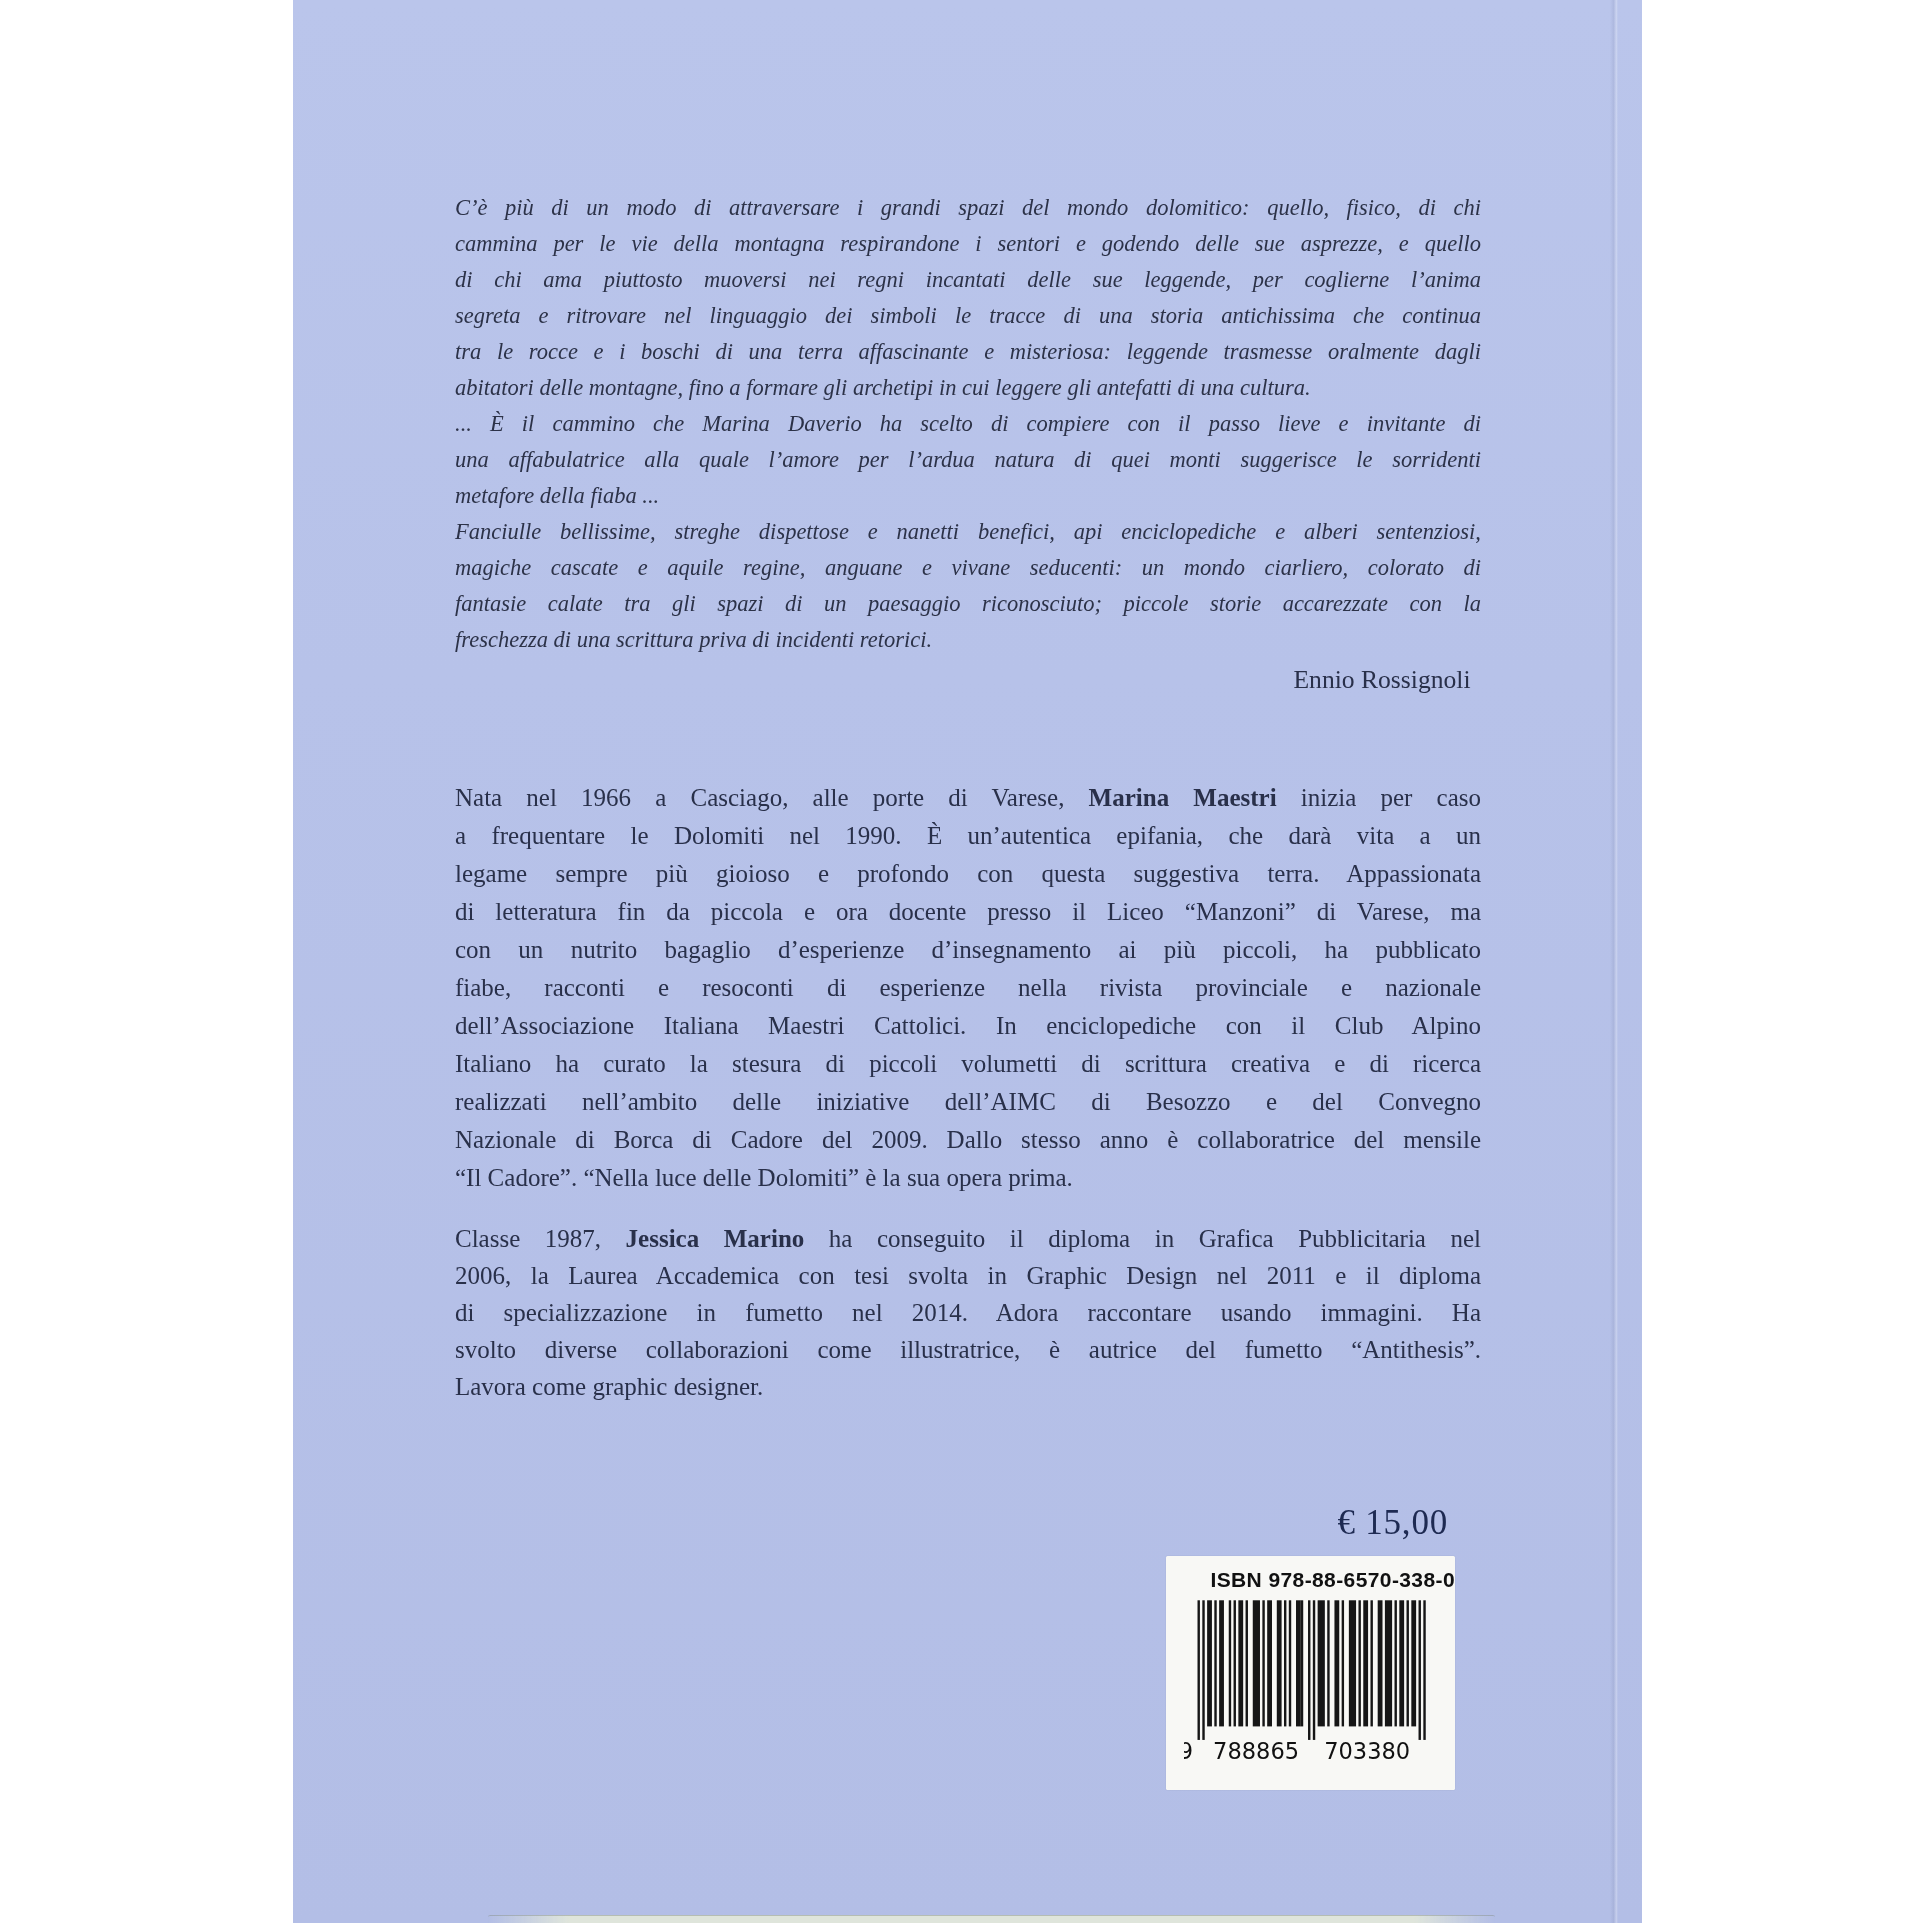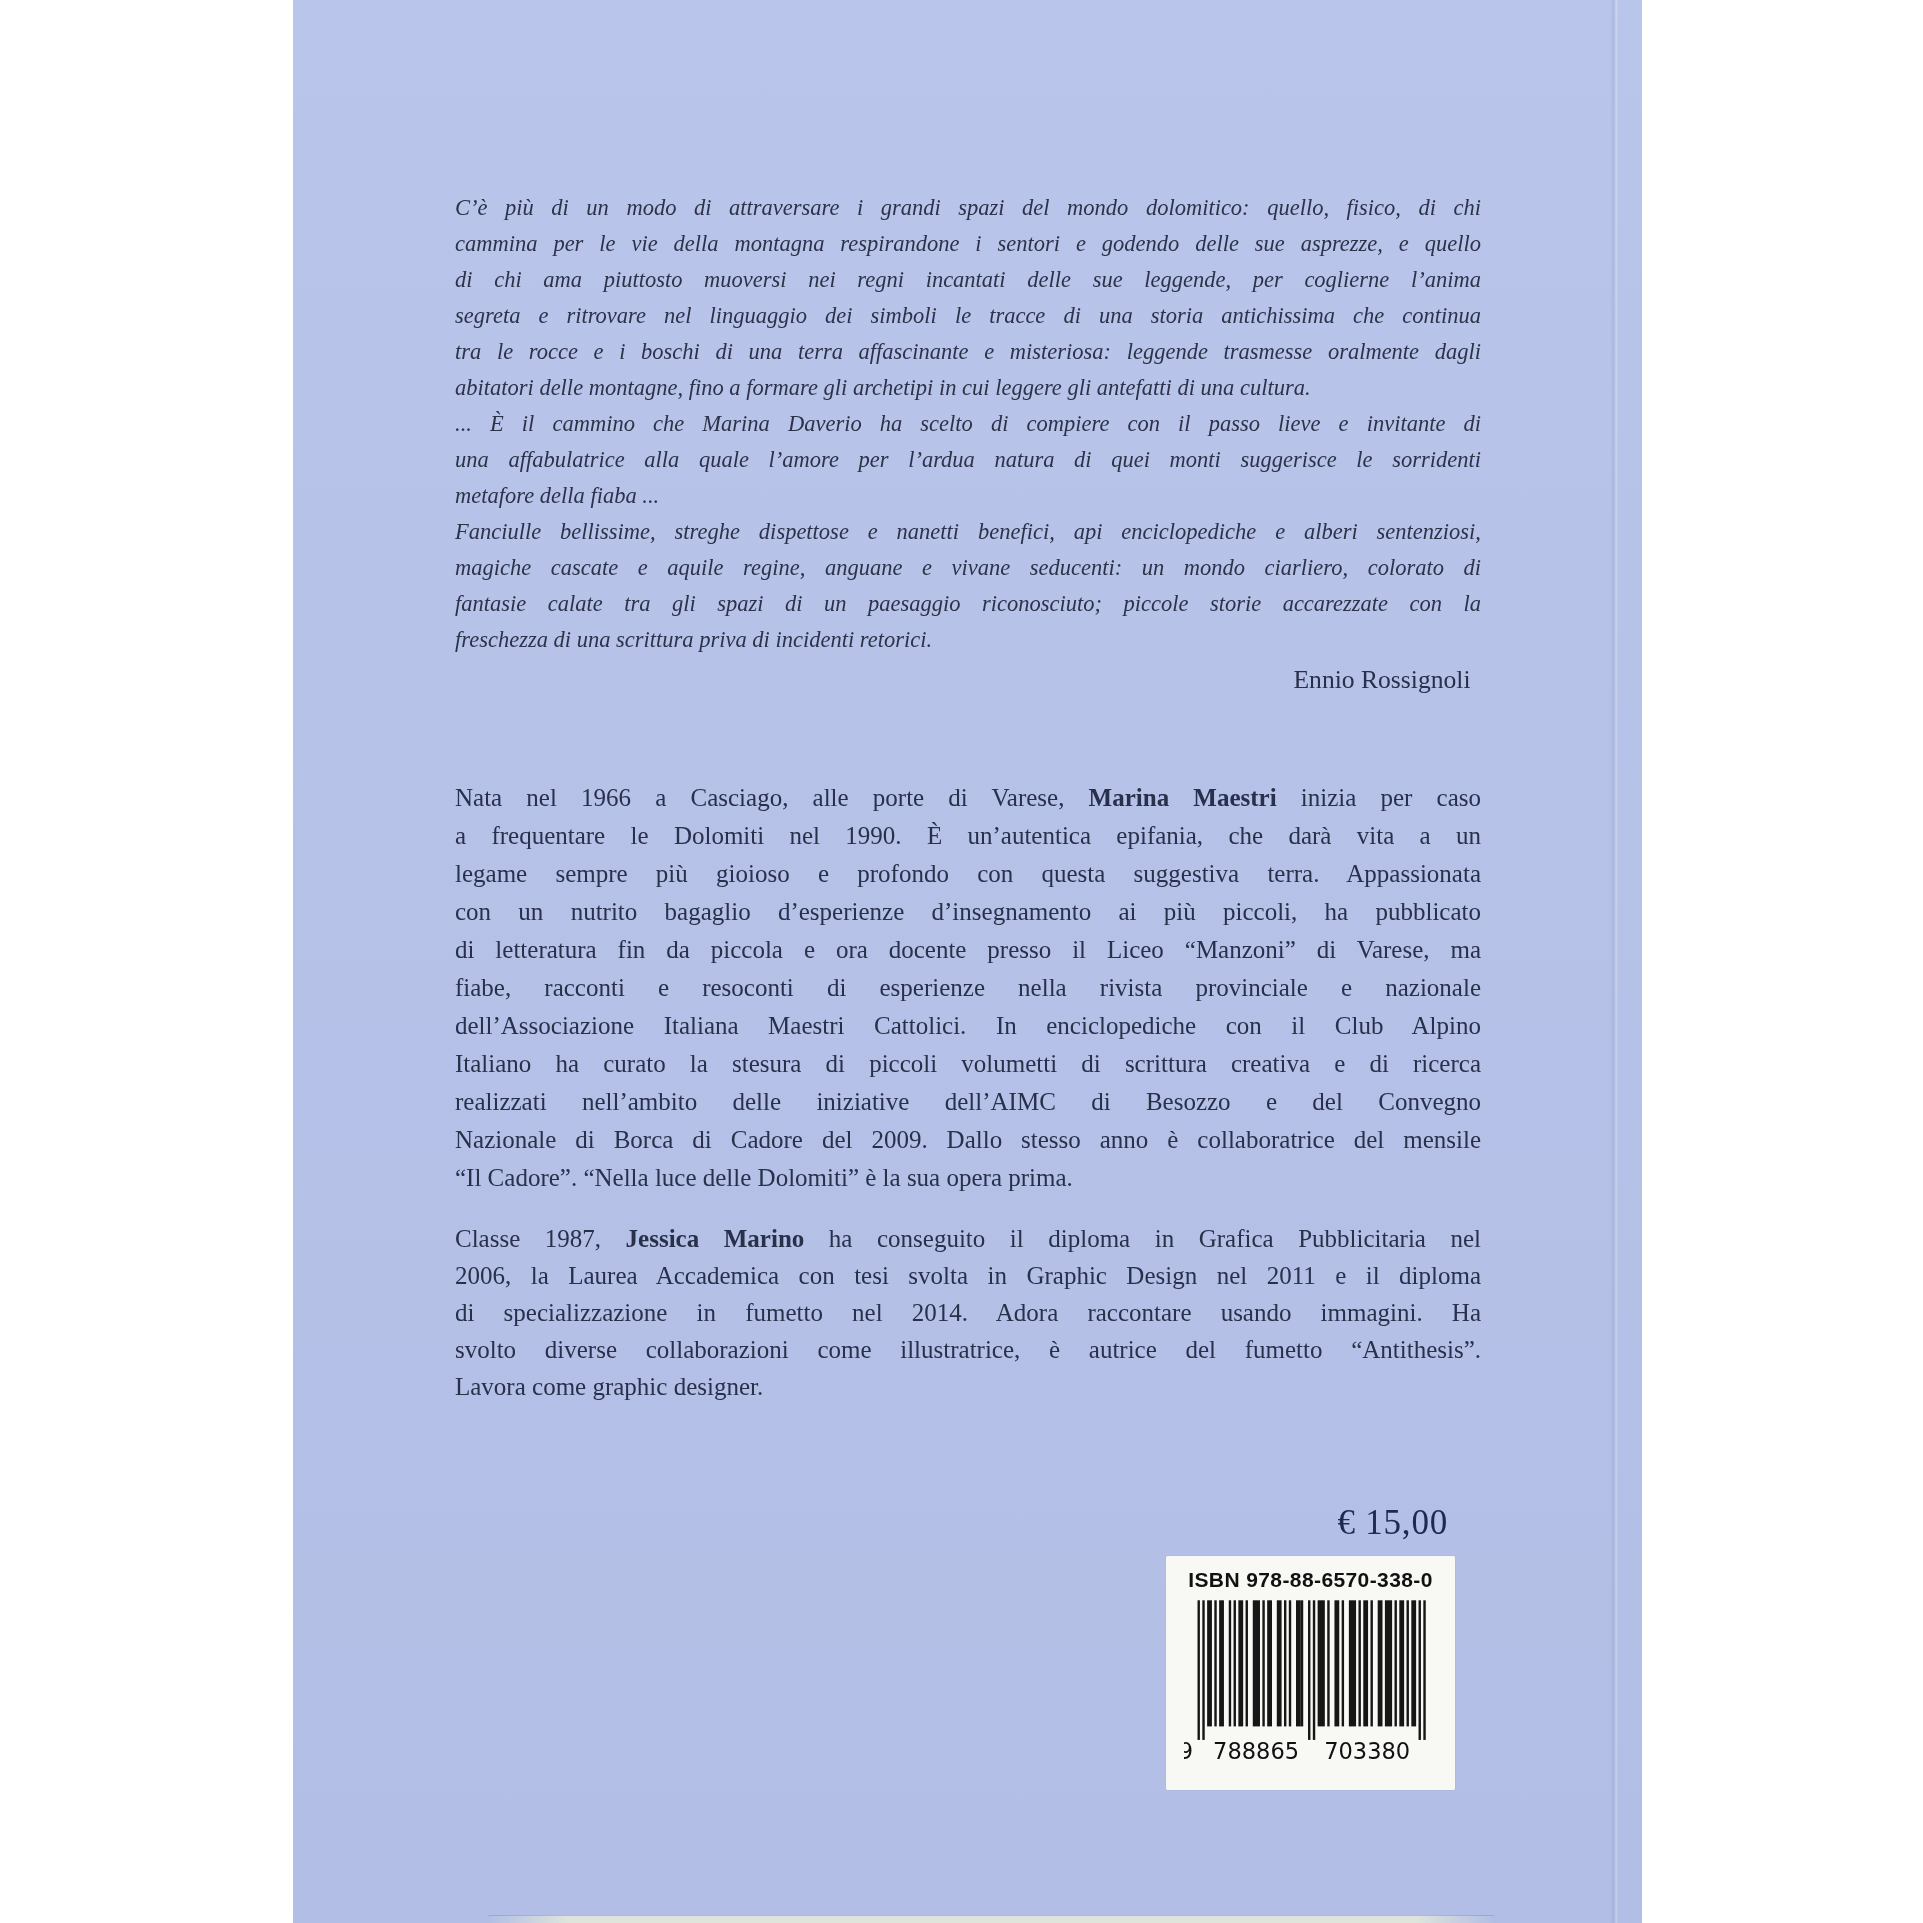--- a/index.html
+++ b/index.html
@@ -29,21 +29,21 @@
                font-size:25.6px;color:var(--ink);text-align:right;font-style:normal;
                padding-right:10.5px;box-sizing:border-box;}
   .bio1{top:779px;color:var(--ink);font-size:25px;line-height:38px;}
   .bio2{top:1220px;color:var(--ink);font-size:25px;line-height:37px;}
   .bio1 b,.bio2 b{font-weight:bold;}
   .price{position:absolute;right:194px;top:1503px;font-size:35px;color:var(--price-ink);
          letter-spacing:0.8px;}
   .barcode-panel{position:absolute;left:873px;top:1556px;width:289px;height:234px;
                  background:var(--barcode-bg);border-radius:1.5px;
                  box-shadow:0 0 1.5px rgba(0,0,0,0.12);}
-  .isbn-label{position:absolute;left:0;top:12px;width:100%;text-align:center;
+  .isbn-label{position:absolute;left:0;top:12px;width:100%;text-align:right;
               font-family:"Liberation Sans",sans-serif;font-size:21px;font-weight:bold;
               color:#111;letter-spacing:0.4px;}
   .barcode-svg{position:absolute;left:18px;top:44px;width:253px;height:171px;}
   .barcode-svg text{font-family:"DejaVu Sans",sans-serif;font-size:30px;fill:#111;}
   .bottom-edge{position:absolute;left:195px;top:1915px;width:1007px;height:9px;
                background:linear-gradient(90deg,rgba(223,229,219,0) 0%,var(--bottom-edge) 8%,var(--bottom-edge) 92%,rgba(223,229,219,0) 100%);
                border-top:1.5px solid rgba(130,140,130,0.45);border-radius:2.3px;}
 </style>
 </head>
 <body>
@@ -67,22 +67,22 @@
         <div class="tline">fantasie calate tra gli spazi di un paesaggio riconosciuto; piccole storie accarezzate con la</div>
         <div class="tline plast">freschezza di una scrittura priva di incidenti retorici.</div>
       </div>
 
     <div class="attribution">Ennio Rossignoli</div>
 
     <div class="content bio1" style="position:absolute;">
         <div class="tline">Nata nel 1966 a Casciago, alle porte di Varese, <b>Marina Maestri</b> inizia per caso</div>
         <div class="tline">a frequentare le Dolomiti nel 1990. È un’autentica epifania, che darà vita a un</div>
         <div class="tline">legame sempre più gioioso e profondo con questa suggestiva terra. Appassionata</div>
+        <div class="tline">di letteratura fin da piccola e ora docente presso il Liceo “Manzoni” di Varese, ma</div>
         <div class="tline">con un nutrito bagaglio d’esperienze d’insegnamento ai più piccoli, ha pubblicato</div>
-        <div class="tline">di letteratura fin da piccola e ora docente presso il Liceo “Manzoni” di Varese, ma</div>
         <div class="tline">fiabe, racconti e resoconti di esperienze nella rivista provinciale e nazionale</div>
         <div class="tline">dell’Associazione Italiana Maestri Cattolici. In enciclopediche con il Club Alpino</div>
         <div class="tline">Italiano ha curato la stesura di piccoli volumetti di scrittura creativa e di ricerca</div>
         <div class="tline">realizzati nell’ambito delle iniziative dell’AIMC di Besozzo e del Convegno</div>
         <div class="tline">Nazionale di Borca di Cadore del 2009. Dallo stesso anno è collaboratrice del mensile</div>
         <div class="tline plast">“Il Cadore”. “Nella luce delle Dolomiti” è la sua opera prima.</div>
       </div>
 
     <div class="content bio2" style="position:absolute;">
         <div class="tline">Classe 1987, <b>Jessica Marino</b> ha conseguito il diploma in Grafica Pubblicitaria nel</div>

